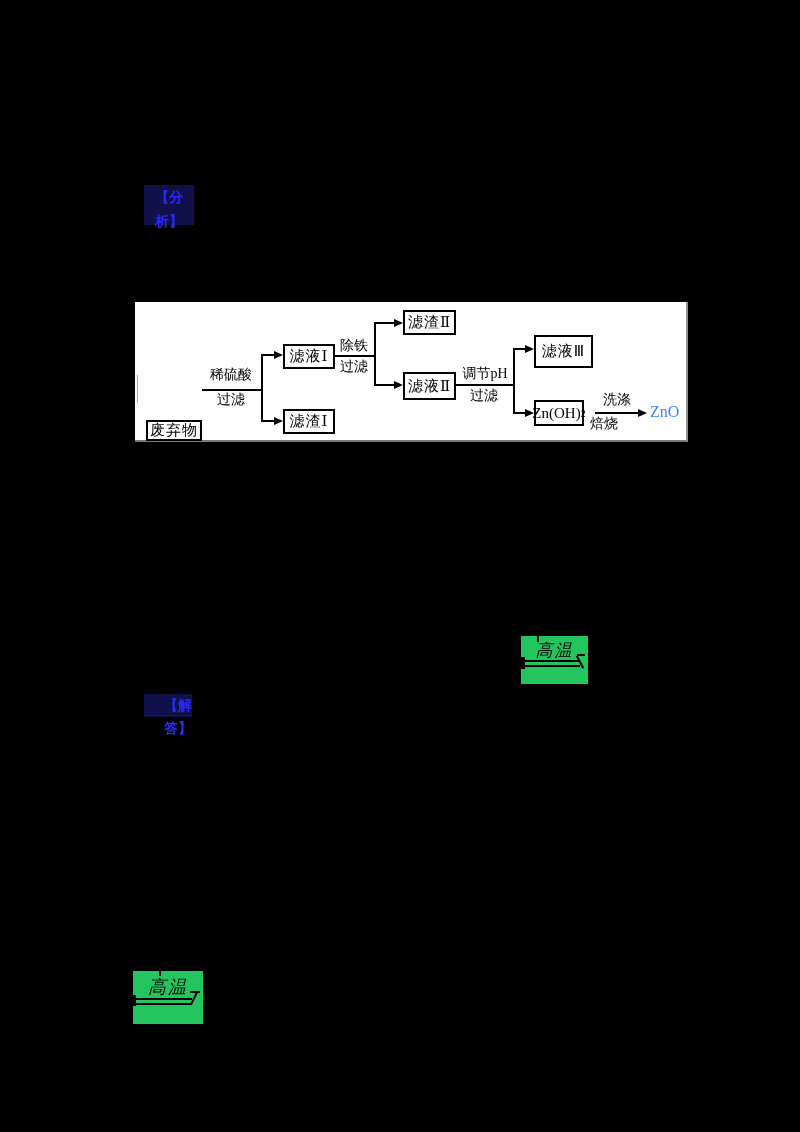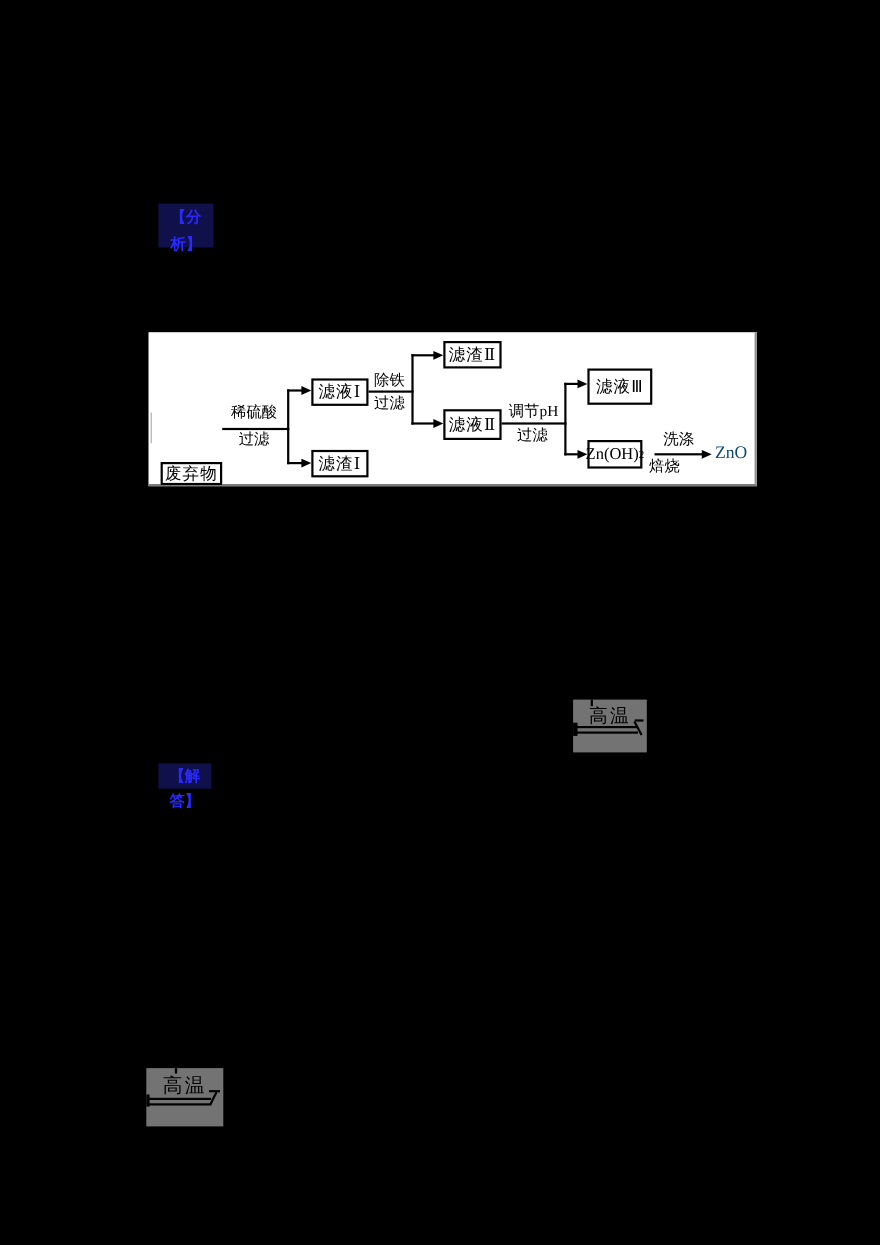--- a/index.html
+++ b/index.html
@@ -28,24 +28,24 @@
     position:absolute;background:#fff;border:2px solid #000;box-sizing:border-box;
     text-align:center;font-size:15px;color:#000;letter-spacing:1px;
     display:flex;align-items:center;justify-content:center;
   }
   .hline{position:absolute;height:2px;background:#000;}
   .vline{position:absolute;width:2px;background:#000;}
   .ah{position:absolute;width:0;height:0;
       border-top:4px solid transparent;border-bottom:4px solid transparent;
       border-left:9px solid #000;}
   .lbl{position:absolute;text-align:center;font-size:14px;color:#000;white-space:nowrap;}
-  .plain{position:absolute;font-size:16px;color:#0c4a6e;white-space:nowrap;}
+  .plain{position:absolute;font-size:16px;color:#3b82f6;white-space:nowrap;}
 
   
-  .eqfrag{position:absolute;background:#737373;}
+  .eqfrag{position:absolute;background:#22c55e;font-style:italic;}
   .eq-cond{position:absolute;left:0;width:100%;text-align:center;font-size:17px;color:#000;letter-spacing:2px;}
   .dline{position:absolute;height:3px;border-top:2px solid #000;border-bottom:2px solid #000;box-sizing:content-box;background:transparent;}
   .mark{position:absolute;background:#000;}
 </style>
 </head>
 <body>
 
 <div class="tag" style="left:144px;top:185px;width:50px;">【分析】</div>
 
 <div class="panel">
@@ -106,21 +106,21 @@
 
 <div class="eqfrag" style="left:521px;top:636px;width:67px;height:48px;">
   <div class="mark" style="left:16px;top:0;width:2px;height:6px;"></div>
   <div class="eq-cond" style="top:3px;">高温</div>
   <div class="dline" style="left:3px;top:24px;width:56px;"></div>
   <div class="mark" style="left:0;top:21px;width:4px;height:12px;"></div>
   <div class="mark" style="left:58px;top:19px;width:2px;height:14px;transform:rotate(-28deg);"></div>
   <div class="mark" style="left:56px;top:18px;width:8px;height:2px;"></div>
 </div>
 
-<div class="tag" style="left:144px;top:694px;width:48px;height:23px;line-height:23px;">【解答】</div>
+<div class="tag" style="left:144px;top:694px;width:48px;height:23px;line-height:23px;text-align:right;">【解答】</div>
 
 <div class="eqfrag" style="left:133px;top:971px;width:70px;height:53px;">
   <div class="mark" style="left:26px;top:0;width:2px;height:5px;"></div>
   <div class="eq-cond" style="top:4px;font-size:18px;">高温</div>
   <div class="dline" style="left:1px;top:27px;width:58px;"></div>
   <div class="mark" style="left:0;top:24px;width:3px;height:11px;"></div>
   <div class="mark" style="left:57px;top:20px;width:10px;height:2px;"></div>
   <div class="mark" style="left:60px;top:21px;width:2px;height:13px;transform:rotate(26deg);"></div>
 </div>
 

